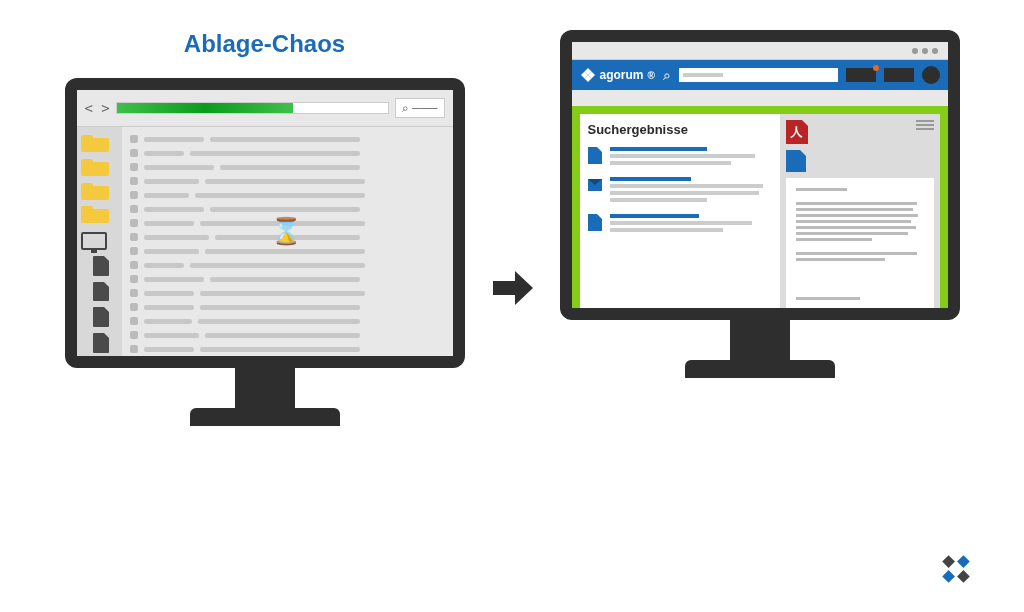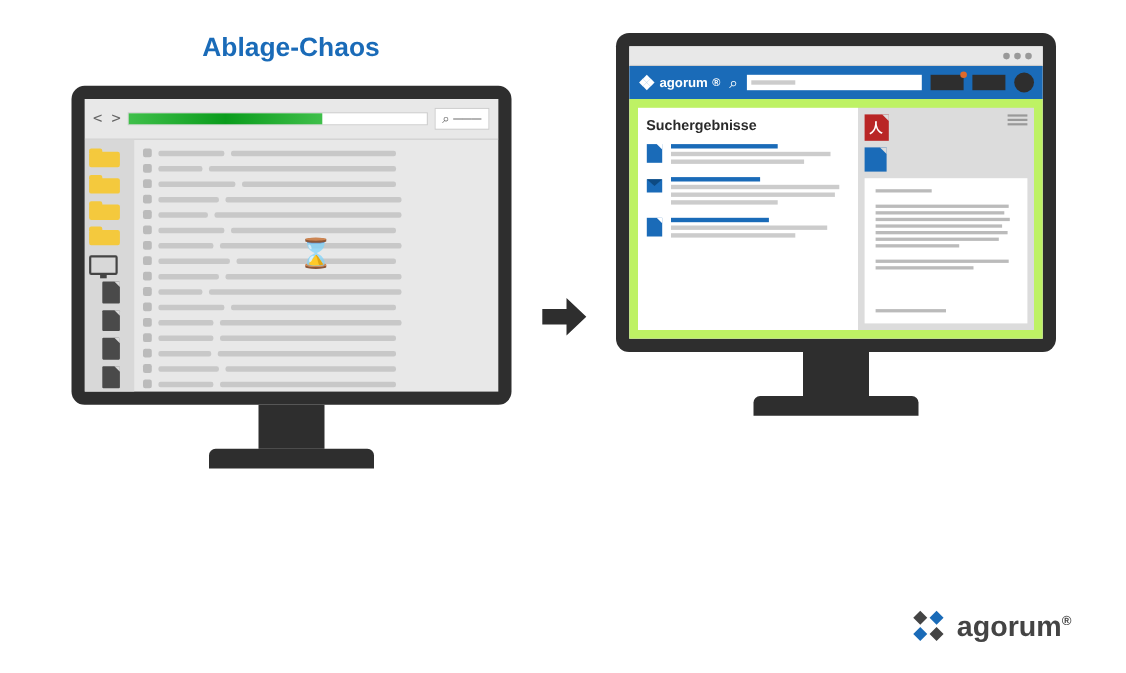--- a/index.html
+++ b/index.html
@@ -267,23 +267,24 @@
     justify-content: flex-end;
     align-items: center;
     padding-right: 10px;
     gap: 4px;
     border-bottom: 1px solid #ccc;
   }
   .dot { width: 6px; height: 6px; border-radius: 50%; background: #999; }
   .right-body {
     display: flex;
     height: calc(100% - 48px);
-    background: #bef264;
+    background: #84cc16;
     padding: 8px;
     gap: 0;
+    margin-top: 16px;
   }
   .results-panel {
     flex: 1;
     background: #fff;
     padding: 8px;
   }
   .results-title {
     font-size: 13px;
     font-weight: bold;
     margin-bottom: 10px;
@@ -631,14 +632,13 @@
 
 <div class="footer-brand">
   <svg viewBox="0 0 48 48">
     <g transform="translate(24 24)">
       <rect x="-6" y="-20" width="12" height="12" fill="#1a6bb8" transform="rotate(45)"></rect>
       <rect x="-6" y="8" width="12" height="12" fill="#1a6bb8" transform="rotate(45)"></rect>
       <rect x="-20" y="-6" width="12" height="12" fill="#444" transform="rotate(45)"></rect>
       <rect x="8" y="-6" width="12" height="12" fill="#444" transform="rotate(45)"></rect>
     </g>
   </svg>
-  <span class="footer-brand-text"><span>agorum</span><sup>®</sup></span>
 </div>
 
 </body></html>

